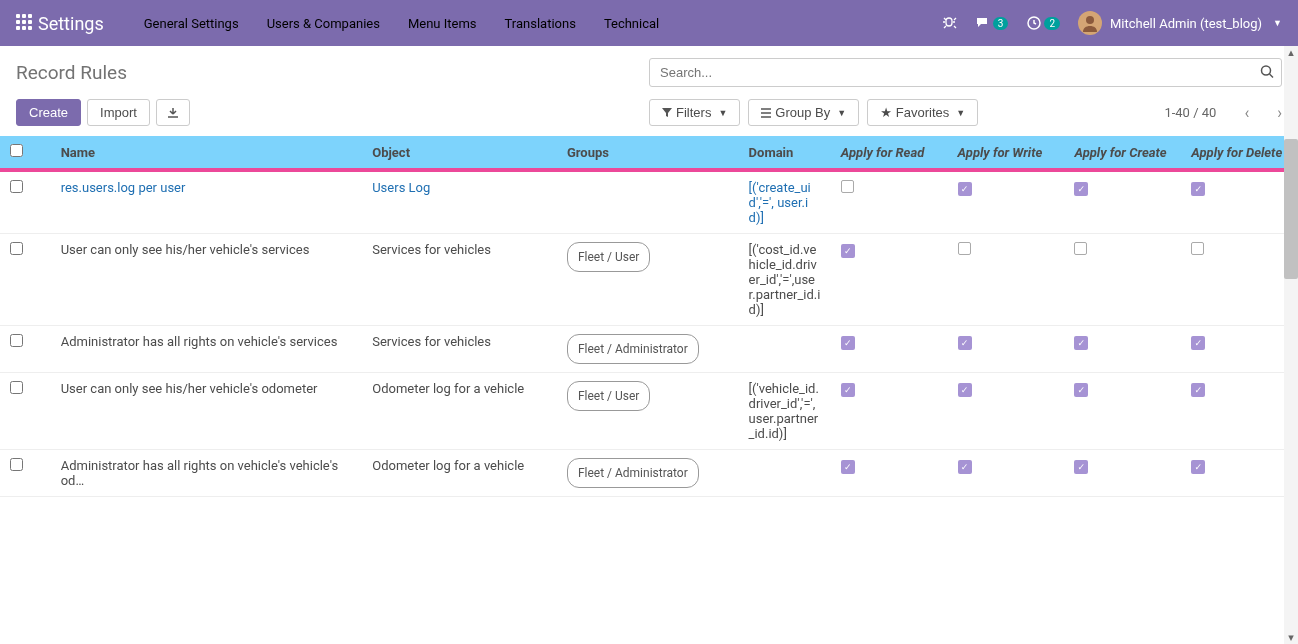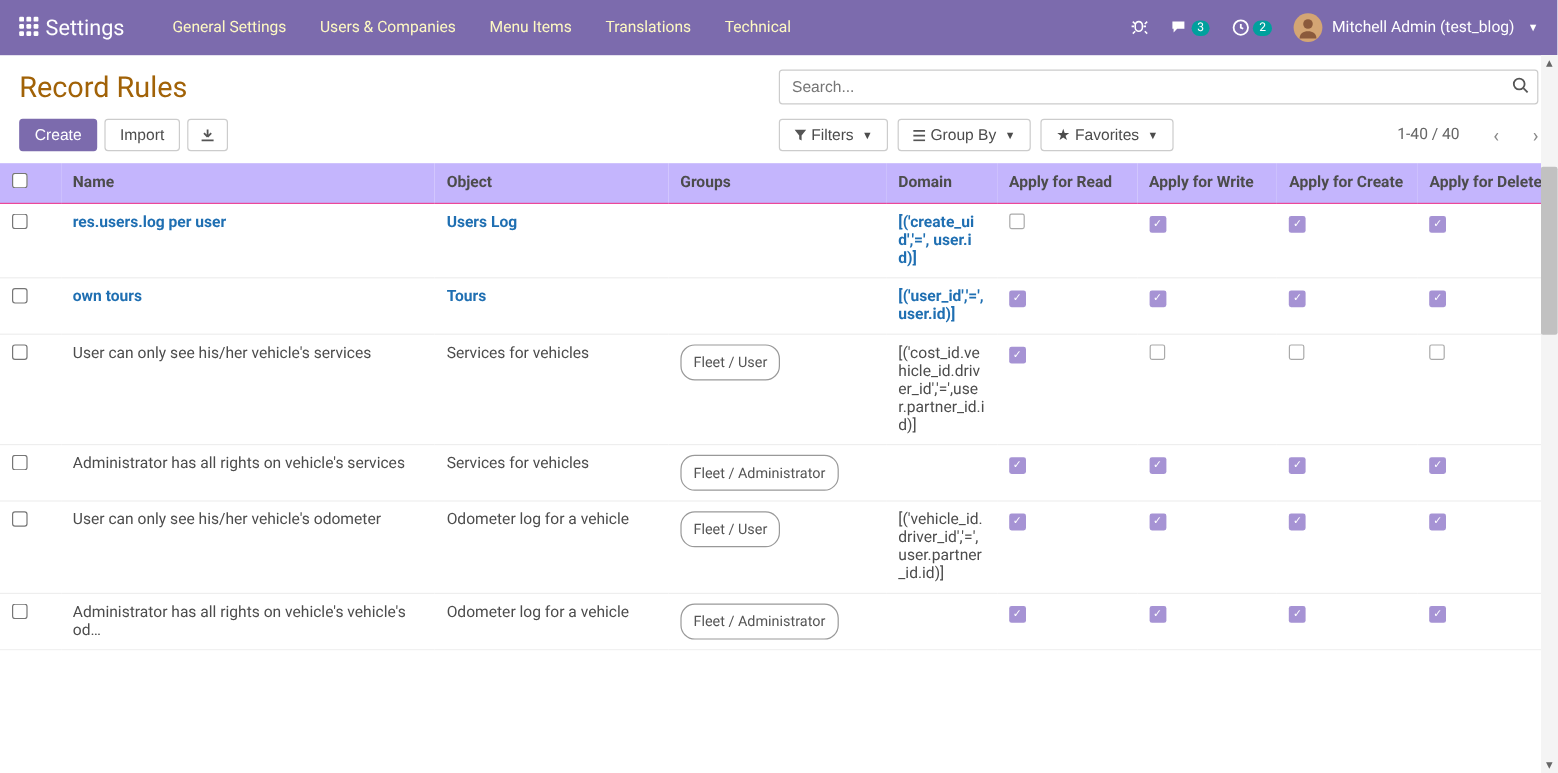--- a/index.html
+++ b/index.html
@@ -2,56 +2,56 @@
 <html><head>
 <meta charset="utf-8">
 <style>
 * { box-sizing: border-box; margin: 0; padding: 0; }
 body { font-family: -apple-system, BlinkMacSystemFont, "Segoe UI", Roboto, "Helvetica Neue", Arial, sans-serif; font-size: 13px; color: #4c4c4c; background: #fff; }
 .navbar { background: #7c6bad; color: #fff; height: 46px; display: flex; align-items: center; padding: 0 16px; }
 .navbar .apps-icon { width: 18px; height: 18px; display: grid; grid-template-columns: repeat(3,4px); grid-template-rows: repeat(3,4px); gap: 2px; cursor: pointer; }
 .navbar .apps-icon span { background: #fff; border-radius: 1px; }
 .navbar .brand { font-size: 18px; font-weight: 400; margin-left: 4px; margin-right: 40px; cursor: pointer; }
 .navbar .menu { display: flex; gap: 28px; }
-.navbar .menu a { color: #fef9c3; text-decoration: none; font-size: 13px; cursor: pointer; }
+.navbar .menu a { color: #000000; text-decoration: none; font-size: 13px; cursor: pointer; }
 .navbar .right { margin-left: auto; display: flex; align-items: center; gap: 18px; }
 .navbar .icon-btn { color: #fff; cursor: pointer; display: flex; align-items: center; position: relative; }
 .navbar .badge { background: #00a09d; color: #fff; font-size: 10px; border-radius: 8px; padding: 1px 5px; margin-left: 2px; }
 .navbar .user { display: flex; align-items: center; gap: 8px; cursor: pointer; }
 .navbar .avatar { width: 24px; height: 24px; border-radius: 50%; background: #d4a574; display: flex; align-items: center; justify-content: center; }
 .control-panel { padding: 12px 16px 0; }
 .cp-top { display: flex; align-items: center; }
-.page-title { font-size: 24px; color: #a16207; font-weight: 400; text-align: right; }
+.page-title { font-size: 19px; color: #737373; font-weight: 400; text-align: right; }
 .search-box { margin-left: auto; width: 50%; position: relative; }
 .search-box input { width: 100%; padding: 6px 30px 6px 10px; border: 1px solid #ccc; border-radius: 3px; font-size: 13px; }
 .search-box .search-ic { position: absolute; right: 8px; top: 50%; transform: translateY(-50%); color: #666; cursor: pointer; }
 .cp-bottom { display: flex; align-items: center; margin-top: 12px; gap: 8px; }
 .btn { padding: 5px 12px; border: 1px solid #ccc; border-radius: 3px; background: #fff; font-size: 13px; cursor: pointer; display: inline-flex; align-items: center; gap: 4px; color: #4c4c4c; }
 .btn-primary { background: #7c6bad; color: #fff; border-color: #7c6bad; }
 .btn-icon { padding: 5px 10px; }
 .pager { display: flex; align-items: center; gap: 28px; color: #666; }
 .pager-nav { cursor: pointer; font-size: 16px; color: #888; }
 .cp-bottom-split { display: flex; width: 100%; }
 .cp-left-btns { display: flex; gap: 6px; }
 .cp-middle { margin-left: auto; display: flex; gap: 8px; width: 50%; }
 .cp-pager-side { margin-left: auto; display: flex; align-items: center; gap: 10px; }
 table { width: 100%; border-collapse: collapse; margin-top: 10px; }
-thead th { background: #c4b5fd; text-align: left; padding: 8px 10px; font-weight: 700; font-size: 13px; border-bottom: 1px solid #ec4899; color: #4c4c4c; }
+thead th { background: #7dd3fc; text-align: left; padding: 8px 10px; font-weight: 700; font-size: 13px; border-bottom: 4px solid #ec4899; color: #4c4c4c; }
 tbody td { padding: 8px 10px; border-bottom: 1px solid #eee; vertical-align: top; font-size: 13px; }
-.link { color: #1f6fb2; cursor: pointer; font-weight: bold; }
+.link { color: #1f6fb2; cursor: pointer; }
 .group-tag { border: 1px solid #999; border-radius: 12px; padding: 7px 10px; font-size: 12px; color: #555; display: inline-block; }
 .chk { width: 13px; height: 13px; cursor: pointer; }
 .chk-filled { width: 14px; height: 14px; background: #a693d4; border-radius: 2px; display: inline-flex; align-items: center; justify-content: center; color: #fff; font-size: 9px; }
 .chk-empty { width: 13px; height: 13px; border: 1px solid #aaa; display: inline-block; border-radius: 2px; }
 .col-check { width: 30px; }
 .col-name { width: 24%; }
 .col-object { width: 15%; }
 .col-groups { width: 14%; }
 .col-domain { width: 60px; word-break: break-all; }
-.col-apply { width: 9%; }
+.col-apply { width: 9%; font-style: italic; }
 .domain-cell { max-width: 60px; word-break: break-all; }
 .caret { font-size: 9px; margin-left: 3px; }
 .scrollbar { position: fixed; right: 0; top: 46px; bottom: 0; width: 14px; background: #f4f4f4; }
 .scrollbar-thumb { width: 100%; height: 140px; background: #c1c1c1; border-radius: 2px; margin-top: 80px; }
 .scrollbar-arrow { text-align: center; color: #666; font-size: 11px; cursor: pointer; }
 </style>
 </head>
 <body>
 
 <div class="navbar">
@@ -185,31 +185,20 @@
         <td><span class="link">Users Log</span></td>
         <td></td>
         <td class="domain-cell"><span class="link">[('create_uid','=', user.id)]</span></td>
         <td><span class="chk-empty"></span></td>
         <td><span class="chk-filled">✓</span></td>
         <td><span class="chk-filled">✓</span></td>
         <td><span class="chk-filled">✓</span></td>
       </tr>
       <tr>
         <td><input type="checkbox" class="chk" style=""></td>
-        <td><span class="link">own tours</span></td>
-        <td><span class="link">Tours</span></td>
-        <td></td>
-        <td class="domain-cell"><span class="link">[('user_id','=', user.id)]</span></td>
-        <td><span class="chk-filled">✓</span></td>
-        <td><span class="chk-filled">✓</span></td>
-        <td><span class="chk-filled">✓</span></td>
-        <td><span class="chk-filled">✓</span></td>
-      </tr>
-      <tr>
-        <td><input type="checkbox" class="chk" style=""></td>
         <td><span class="">User can only see his/her vehicle's services</span></td>
         <td><span class="">Services for vehicles</span></td>
         <td><span class="group-tag">Fleet / User</span></td>
         <td class="domain-cell"><span class="">[('cost_id.vehicle_id.driver_id','=',user.partner_id.id)]</span></td>
         <td><span class="chk-filled">✓</span></td>
         <td><span class="chk-empty"></span></td>
         <td><span class="chk-empty"></span></td>
         <td><span class="chk-empty"></span></td>
       </tr>
       <tr>

